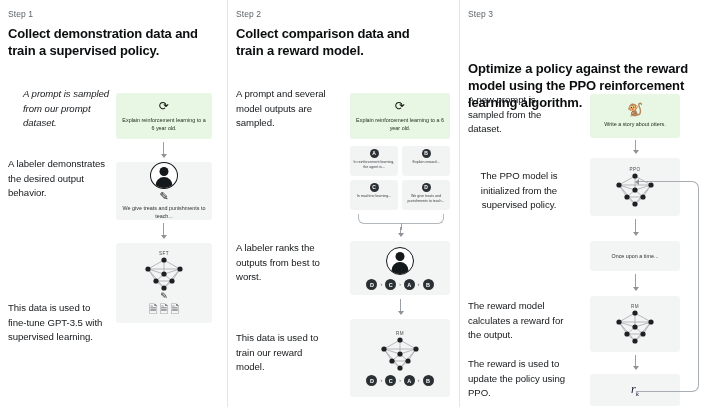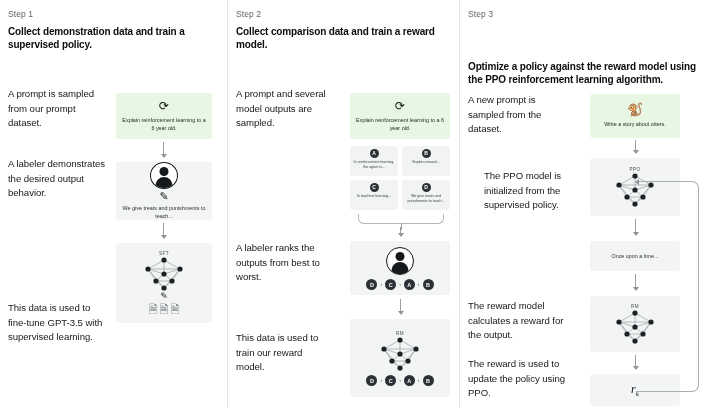--- a/index.html
+++ b/index.html
@@ -12,21 +12,21 @@
   }
   .board{position:relative;width:720px;height:407px;display:flex;}
   .col{position:relative;box-sizing:border-box;height:407px;padding:9px 0 0 0;}
   .col1{width:227px;}
   .col2{width:232px;border-left:1px solid #e3e5e8;}
   .col3{width:261px;border-left:1px solid #e3e5e8;}
 
   .col-inner{position:relative;height:100%;padding-left:8px;padding-right:6px;box-sizing:border-box;}
 
   .step-label{font-size:8.5px;color:#5d6368;letter-spacing:.1px;margin-bottom:6px;}
-  .step-title{font-size:10px;font-weight:bold;line-height:1.32;color:#0b0d0e;letter-spacing:-.15px;}
+  .step-title{font-size:13px;font-weight:bold;line-height:1.32;color:#0b0d0e;letter-spacing:-.15px;}
   .col3 .step-title{max-width:228px;margin-top:41px;}
   .col2 .step-title{max-width:204px;}
   .col1 .step-title{max-width:196px;}
 
   
   .cap{position:absolute;font-size:9.6px;line-height:1.52;color:#15181b;letter-spacing:-.05px;}
 
   .card{
     box-sizing:border-box;
     background:#f2f3f3;
@@ -97,21 +97,21 @@
 </head>
 <body>
 
 <div class="board">
 
   <div class="col col1">
     <div class="col-inner">
       <div class="step-label">Step 1</div>
       <div class="step-title">Collect demonstration data and train a supervised policy.</div>
 
-      <div class="cap" style="left:8px;top:78px;width:96px;">A prompt is sampled from our prompt dataset.</div>
+      <div class="cap" style="left:23px;top:78px;width:96px;font-style:italic;">A prompt is sampled from our prompt dataset.</div>
       <div class="cap" style="left:8px;top:148px;width:100px;">A labeler demonstrates the desired output behavior.</div>
       <div class="cap" style="left:8px;top:292px;width:100px;">This data is used to fine-tune GPT-3.5 with supervised learning.</div>
 
       <div class="card green" style="position:absolute;left:116px;top:84px;width:96px;height:46px;">
         <div class="refresh">⟳</div>
         <div class="card-text green-t" style="margin-top:4px;">Explain reinforcement learning to a 6 year old.</div>
       </div>
 
       <div class="arrow" style="left:163px;top:133px;height:15px;"></div>
 
@@ -236,21 +236,21 @@
       </div>
     </div>
   </div>
 
   <div class="col col3">
     <div class="col-inner">
       <div class="step-label">Step 3</div>
       <div class="step-title">Optimize a policy against the reward model using the PPO reinforcement learning algorithm.</div>
 
       <div class="cap" style="left:8px;top:84px;width:96px;">A new prompt is sampled from the dataset.</div>
-      <div class="cap" style="left:24px;top:160px;width:104px;">The PPO model is initialized from the supervised policy.</div>
+      <div class="cap" style="left:7px;top:160px;width:104px;text-align:center;">The PPO model is initialized from the supervised policy.</div>
       <div class="cap" style="left:8px;top:290px;width:104px;">The reward model calculates a reward for the output.</div>
       <div class="cap" style="left:8px;top:348px;width:104px;">The reward is used to update the policy using PPO.</div>
 
       <div class="card green" style="position:absolute;left:130px;top:85px;width:90px;height:44px;">
         <div class="otter">🐒</div>
         <div class="card-text green-t" style="margin-top:4px;">Write a story about otters.</div>
       </div>
 
       <div class="arrow" style="left:175px;top:131px;height:13px;"></div>
 

